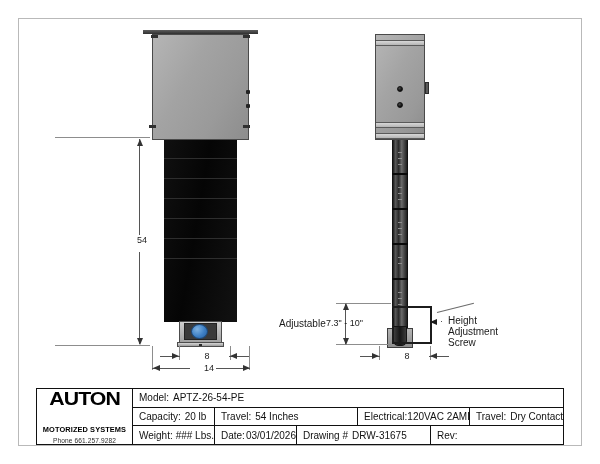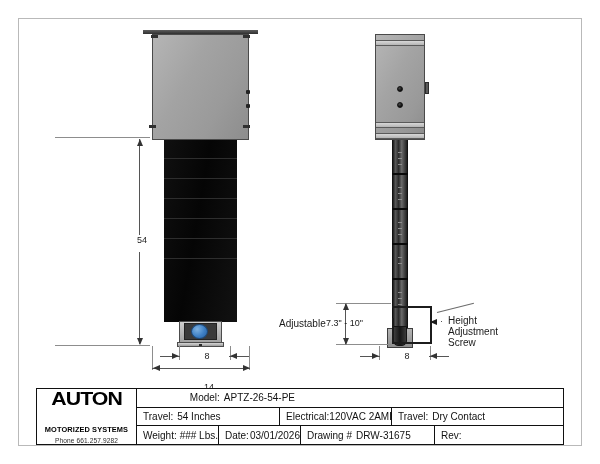--- a/index.html
+++ b/index.html
@@ -372,21 +372,21 @@
   <div class="dim-line" style="left:229px; top:356px; width:20px; height:1px;"></div>
   <div class="arrow arr-right" style="left:172px; top:353px;"></div>
   <div class="arrow arr-left" style="left:230px; top:353px;"></div>
   <div class="dim-text" style="left:194px; top:351px; width:22px;">8</div>
 
   <div class="ext-line" style="left:152px; top:346px; width:1px; height:24px;"></div>
   <div class="ext-line" style="left:249px; top:346px; width:1px; height:24px;"></div>
   <div class="dim-line" style="left:152px; top:368px; width:98px; height:1px;"></div>
   <div class="arrow arr-left" style="left:153px; top:365px;"></div>
   <div class="arrow arr-right" style="left:243px; top:365px;"></div>
-  <div class="dim-text" style="left:190px; top:382px; width:22px;text-align:right;">14</div>
+  <div class="dim-text" style="left:190px; top:363px; width:22px;text-align:right;">14</div>
 
   <div class="ext-line" style="left:336px; top:303px; width:55px; height:1px;"></div>
   <div class="ext-line" style="left:336px; top:344px; width:55px; height:1px;"></div>
   <div class="dim-line" style="left:345px; top:304px; width:1px; height:40px;"></div>
   <div class="arrow arr-up" style="left:343px; top:303px;"></div>
   <div class="arrow arr-down" style="left:343px; top:338px;"></div>
   <div class="note-text" style="left:279px; top:318px;">Adjustable</div>
   <div class="note-text" style="left:326px; top:318px; font-size:9px;">7.3" - 10"</div>
 
   <div class="ext-line" style="left:379px; top:346px; width:1px; height:14px;"></div>
@@ -409,28 +409,33 @@
 
   <div id="logo-cell">
     <div class="logo-word">AUTON</div>
     <div class="logo-sub">MOTORIZED SYSTEMS</div>
     <div class="logo-rule"></div>
     <div class="logo-phone">Phone 661.257.9282</div>
   </div>
 
   <div id="tb-rows">
     <div class="tb-row">
-      <div class="tb-cell" style="width:158px;justify-content:flex-end;">
+      <div class="tb-cell" style="width:158px;">
         <span>Model:</span>
         <span style="width:4px"></span>
         <span>APTZ-26-54-PE</span>
       </div>
     </div>
 
     <div class="tb-row">
+      <div class="tb-cell" style="width:82px;">
+        <span>Capacity:</span>
+        <span style="width:4px"></span>
+        <span>20 lb</span>
+      </div>
       <div class="tb-cell" style="width:143px;">
         <span>Travel:</span>
         <span style="width:4px"></span>
         <span>54 Inches</span>
       </div>
       <div class="tb-cell" style="width:112px;">
         <span>Electrical:</span>
         <span style="width:4px"></span>
         <span>120VAC  2AMP</span>
       </div>

